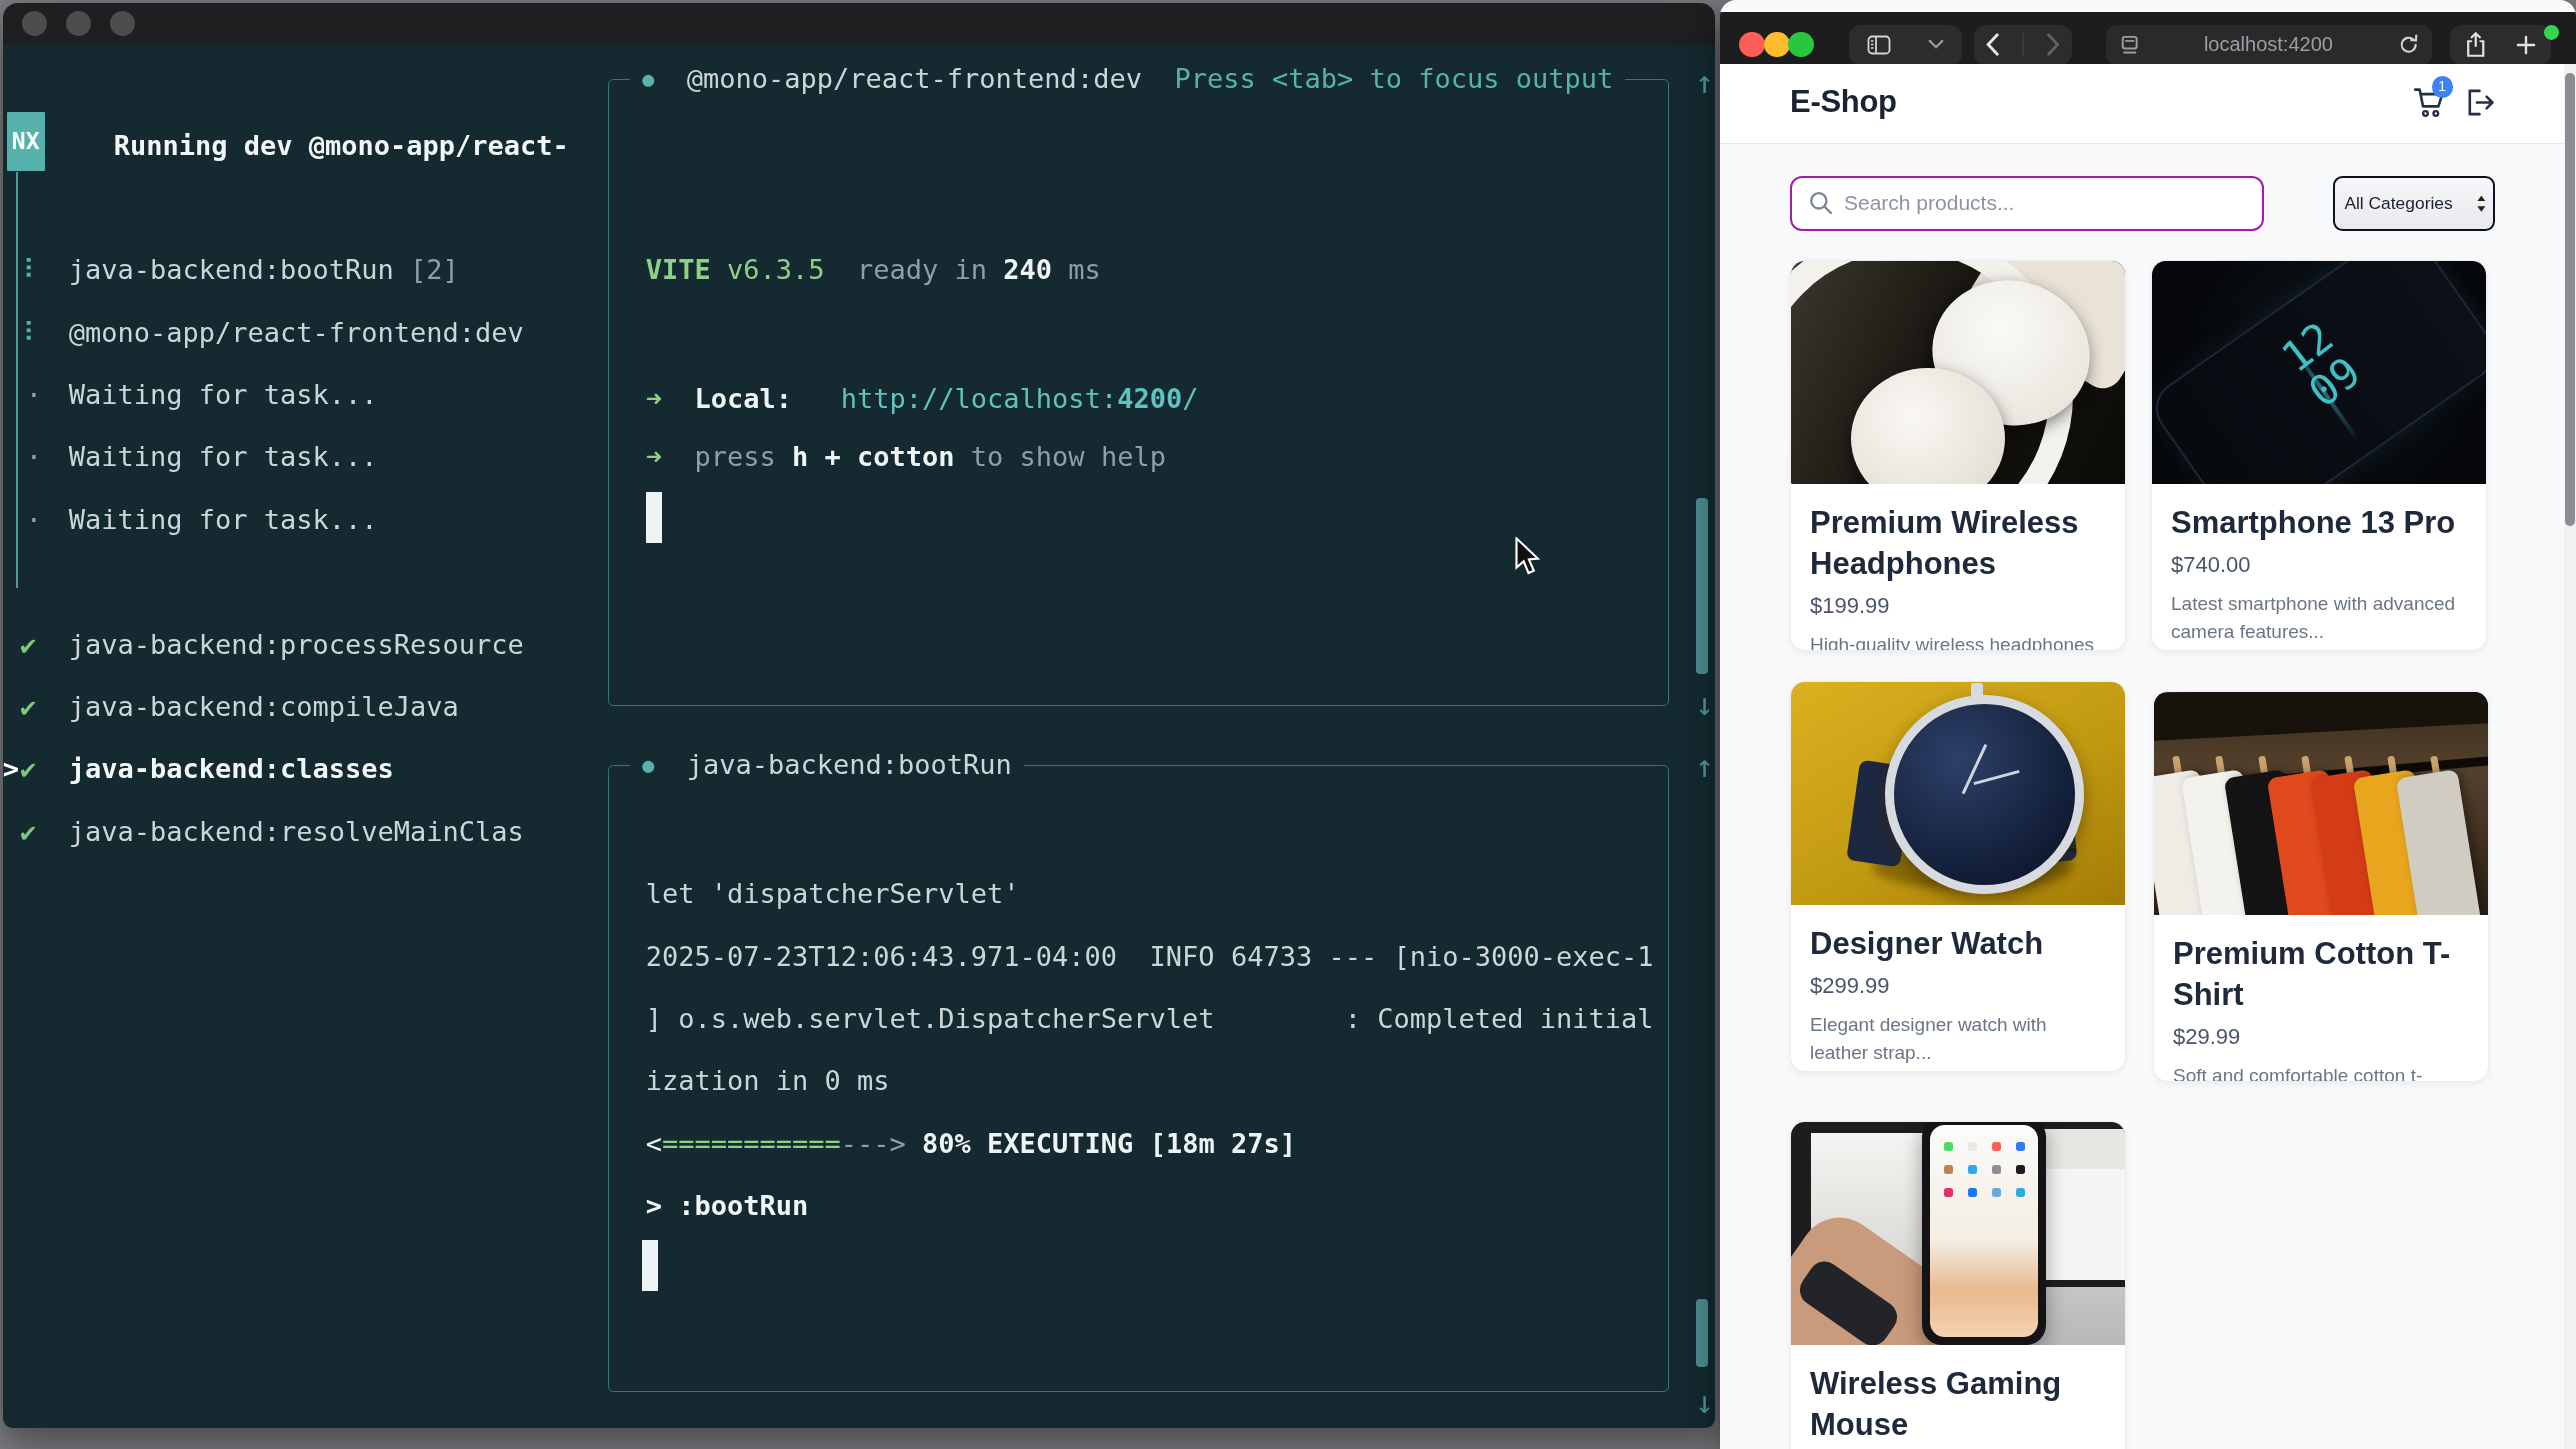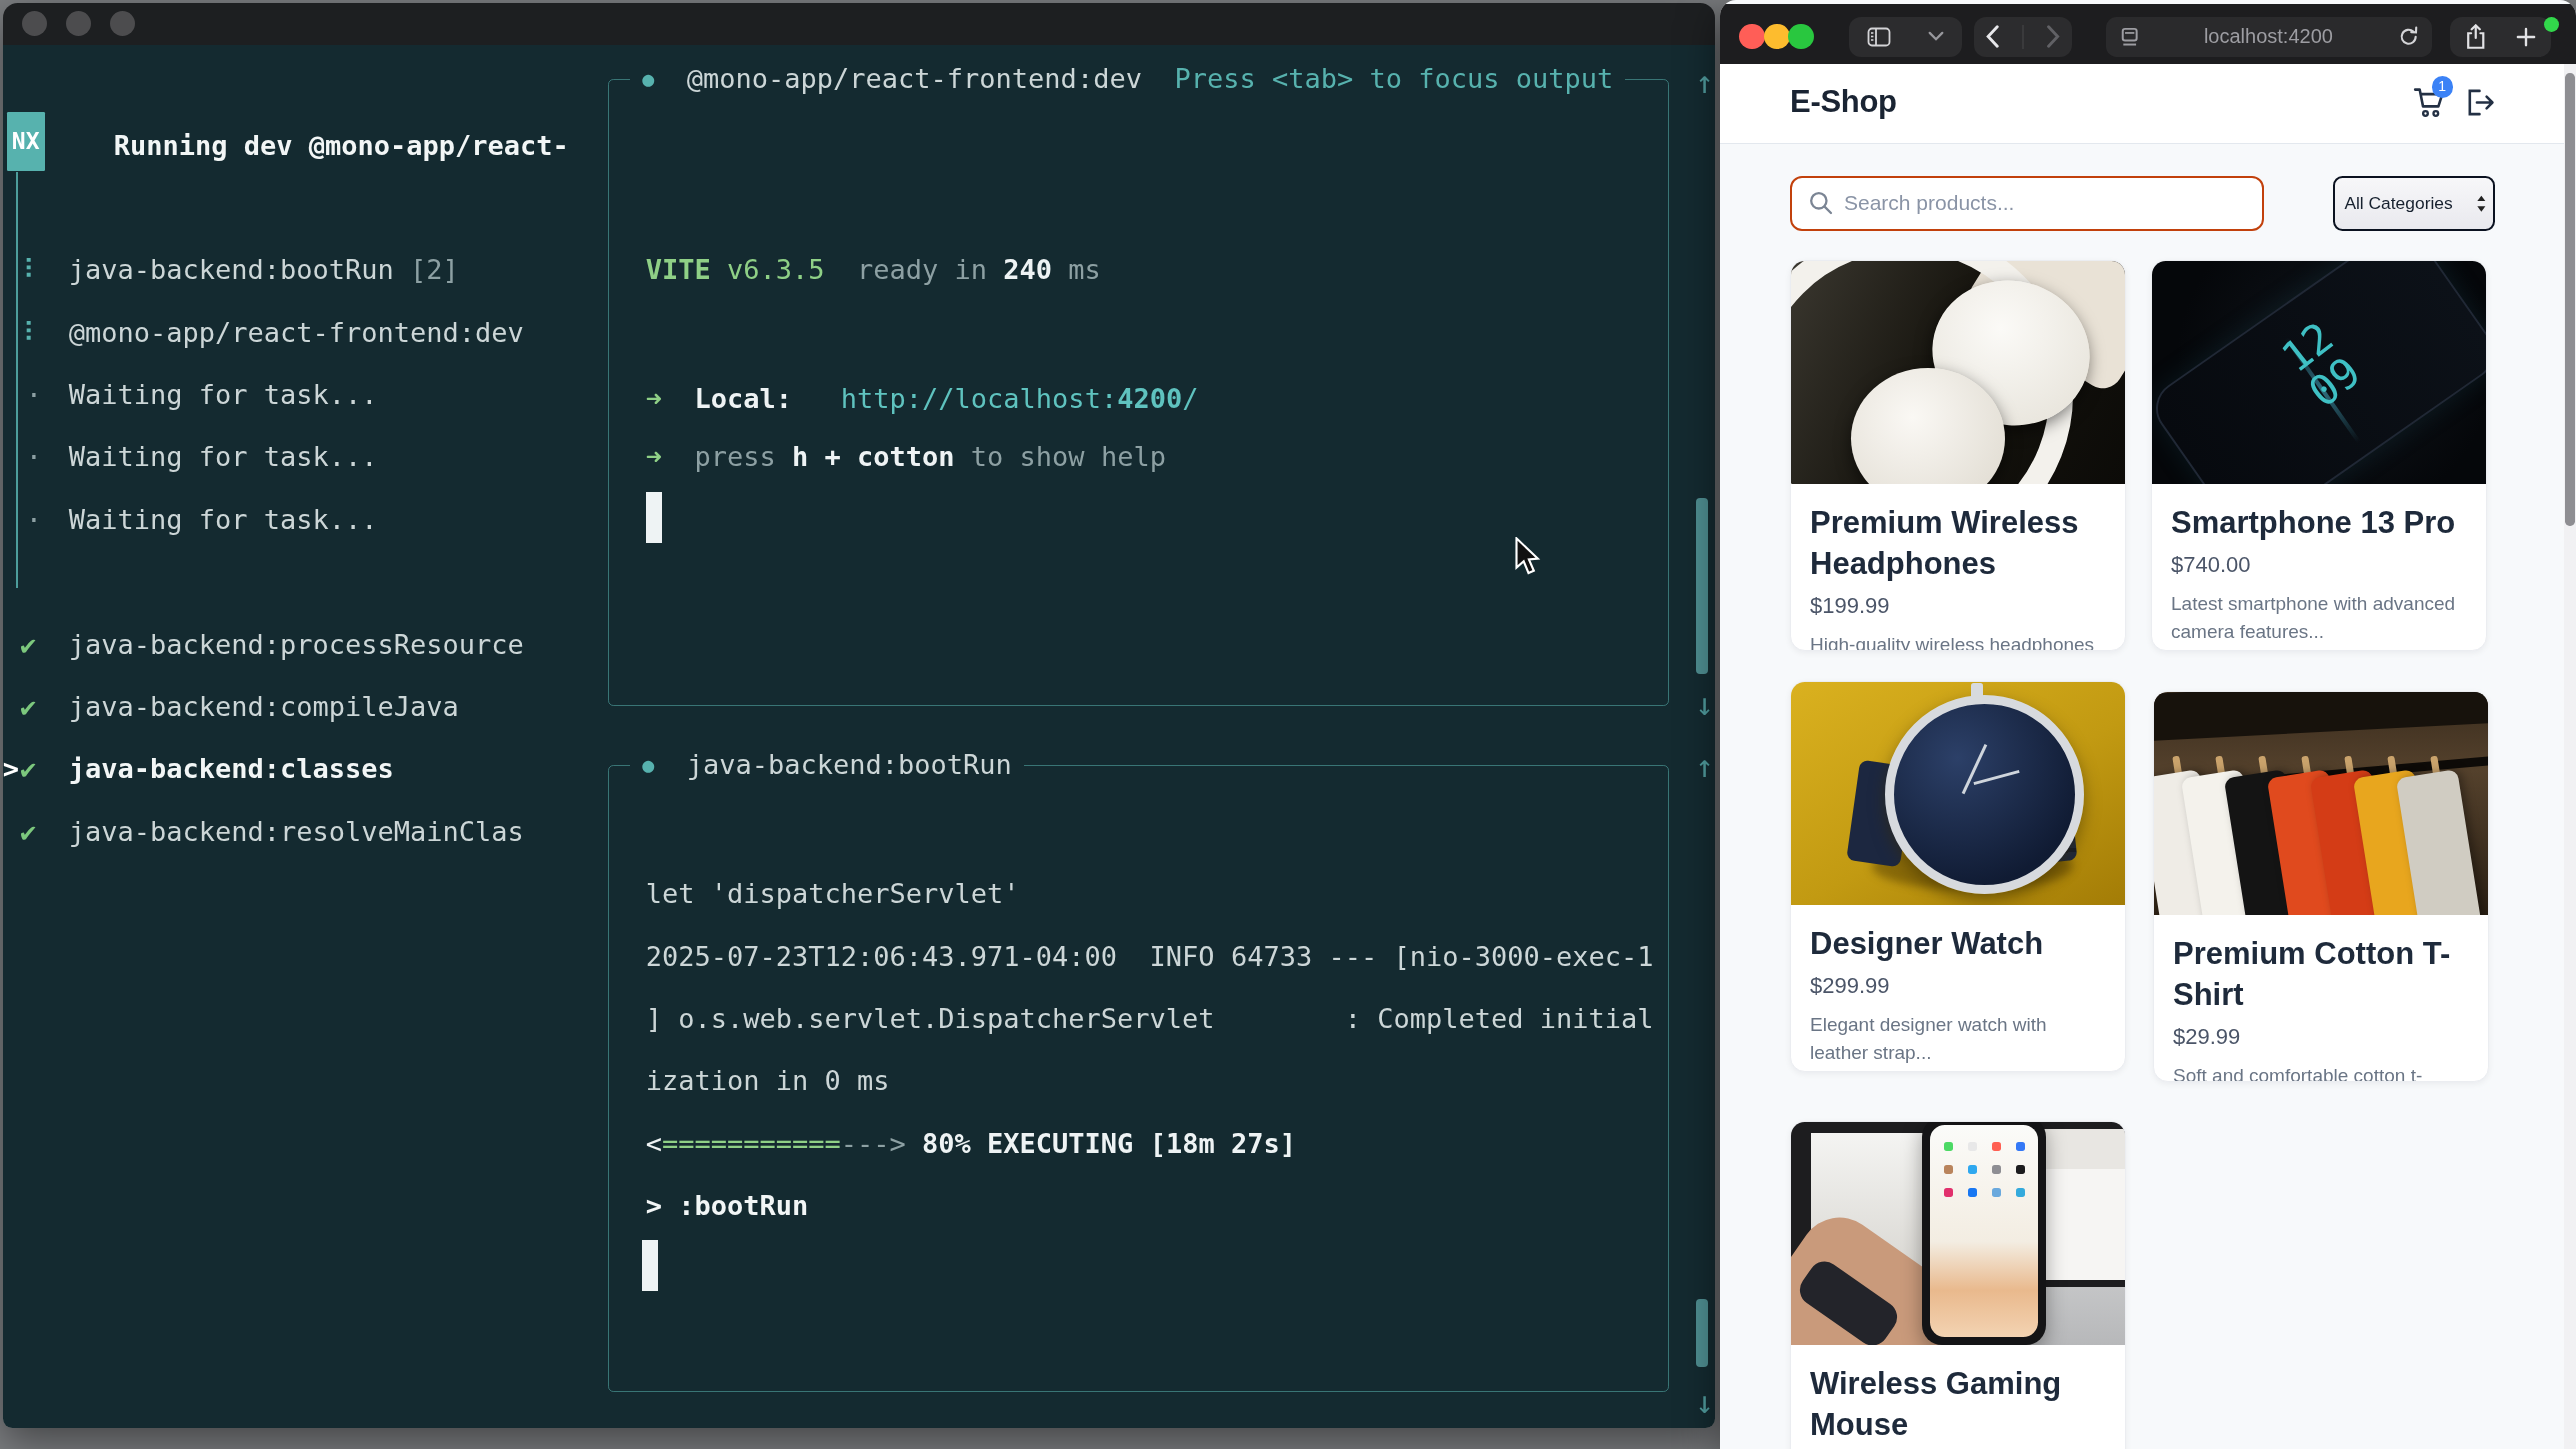--- a/index.html
+++ b/index.html
@@ -30,34 +30,34 @@
   .pane-title{position:absolute;top:-21.5px;left:21.5px;height:42px;line-height:42px;background:var(--term-bg);padding:0 12px;white-space:pre;}
   .pane-dot{color:var(--teal);font-size:20px;vertical-align:2px;}
   .cursor-block{position:absolute;width:16px;height:51px;background:#eef3f4;}
   .scol{position:absolute;left:1682px;width:40px;text-align:center;color:#4f9a9c;font-size:31px;}
   .sthumb{position:absolute;left:1693px;width:12px;background:#4e8d90;border-radius:4px;}
 
   .mouse-cursor{position:absolute;left:1511px;top:537px;z-index:60;}
 
   
   .saf-win{position:absolute;left:1720px;top:0;width:856px;height:1449px;border-radius:16px 16px 0 0;overflow:hidden;background:#f7f9fb;box-shadow:0 12px 40px rgba(0,0,0,.5);}
-  .saf-toolbar{position:absolute;left:0;top:4px;right:0;height:64px;background:#1d1d1f;border-bottom:0.7px solid #060606;}
+  .saf-toolbar{position:absolute;left:0;top:12px;right:0;height:64px;background:#1d1d1f;border-bottom:0.7px solid #060606;}
   .saf-dot{position:absolute;top:19.5px;width:25.5px;height:25.5px;border-radius:50%;}
   .pill{position:absolute;top:12.7px;height:40px;border-radius:12px;background:#2c2c2e;display:flex;align-items:center;justify-content:space-around;}
   .addr{position:absolute;top:12.7px;height:40px;border-radius:10.7px;background:#2a2a2c;display:flex;align-items:center;}
   .addr-url{flex:1;text-align:center;color:#9d9da2;font-size:20px;}
   .rec-dot{position:absolute;top:13.4px;left:824px;width:14.8px;height:14.8px;border-radius:50%;background:#32d74b;}
 
   
   .shop-header{position:absolute;left:0;top:64px;right:12px;height:79px;background:#fff;border-bottom:1.3px solid #e3e8ee;}
   .brand{position:absolute;left:70px;top:20px;font-size:31px;font-weight:bold;color:#1a2433;letter-spacing:-0.3px;}
   .hdr-btn{position:absolute;top:17.4px;width:38px;height:42px;background:none;border:none;cursor:pointer;}
   .cart-badge{position:absolute;top:-5.4px;right:-8px;min-width:21.5px;height:21.5px;border-radius:10.7px;background:var(--blue);color:#fff;font-size:14px;line-height:21.5px;text-align:center;font-family:"Liberation Sans",sans-serif;}
   .search-row{position:absolute;left:70px;top:176px;right:81px;height:54px;}
-  .search-box{position:absolute;left:0;top:0;width:470px;height:51px;border:2px solid #c2410c;border-radius:12px;background:#fff;}
+  .search-box{position:absolute;left:0;top:0;width:470px;height:51px;border:2px solid #a21caf;border-radius:12px;background:#fff;}
   .search-input{position:absolute;left:50px;top:2px;width:402px;height:44px;border:none;outline:none;font-size:21px;color:#334;background:transparent;font-family:"Liberation Sans",sans-serif;}
   .search-input::placeholder{color:#8a94a6;}
   .cat-select{position:absolute;left:543px;top:0;width:142px;height:51px;border:2px solid #0b1220;border-radius:9.4px;background:linear-gradient(#f7f7f9,#e9e9ee);display:flex;align-items:center;padding:0 6.7px 0 9.4px;font-size:17.4px;color:#16202e;cursor:pointer;white-space:nowrap;}
   .grid{position:absolute;left:70px;top:260px;width:698px;}
   .card{position:absolute;width:334px;height:389px;background:#fff;border:0.7px solid #ebedf1;border-radius:14.8px;box-shadow:0 2px 6.7px rgba(15,23,42,.06);overflow:hidden;cursor:pointer;}
   .card-img{position:absolute;left:0;top:0;right:0;height:223px;overflow:hidden;}
   .card-body{position:absolute;left:0;top:223px;right:0;bottom:0;padding:19px 19px 0 19px;}
   .p-name{font-size:31px;font-weight:bold;color:#1e2a3b;line-height:1.32;margin:0 0 8px 0;}
   .p-price{font-size:22px;color:#4b5568;margin:0 0 12px 0;}
   .p-desc{font-size:19px;color:#6a7585;line-height:1.5;margin:0;}

